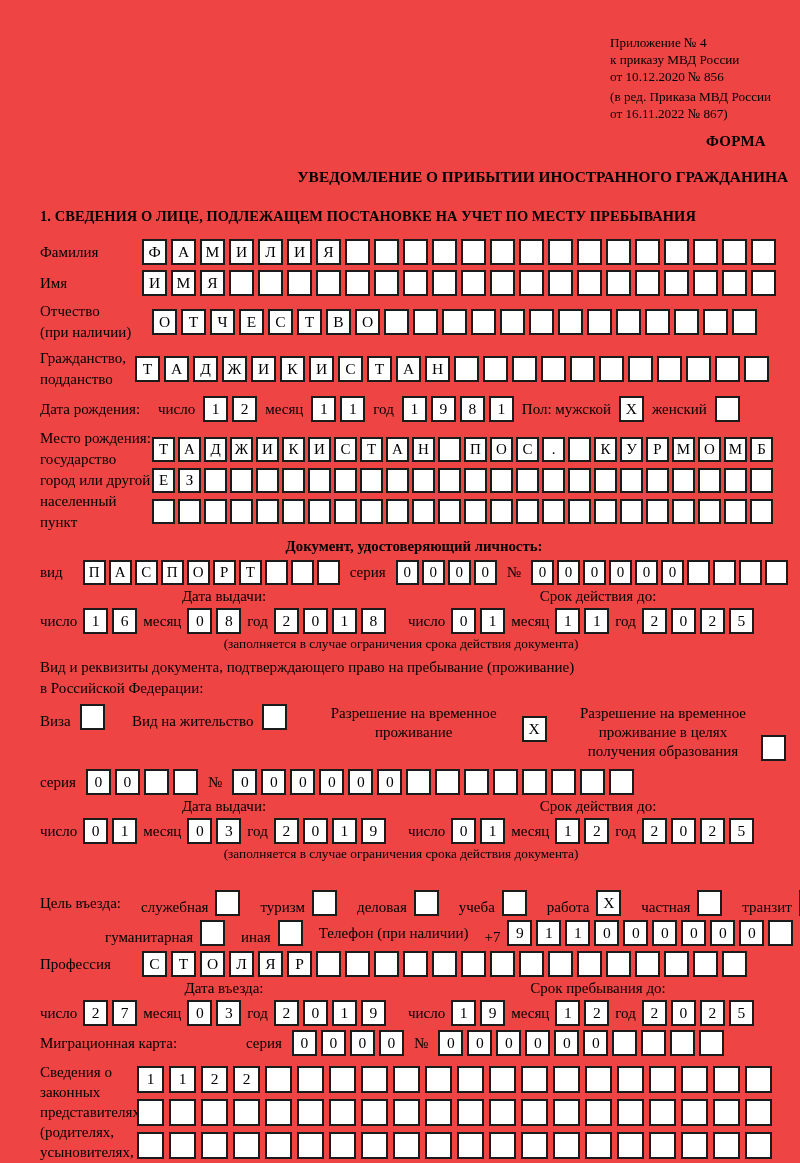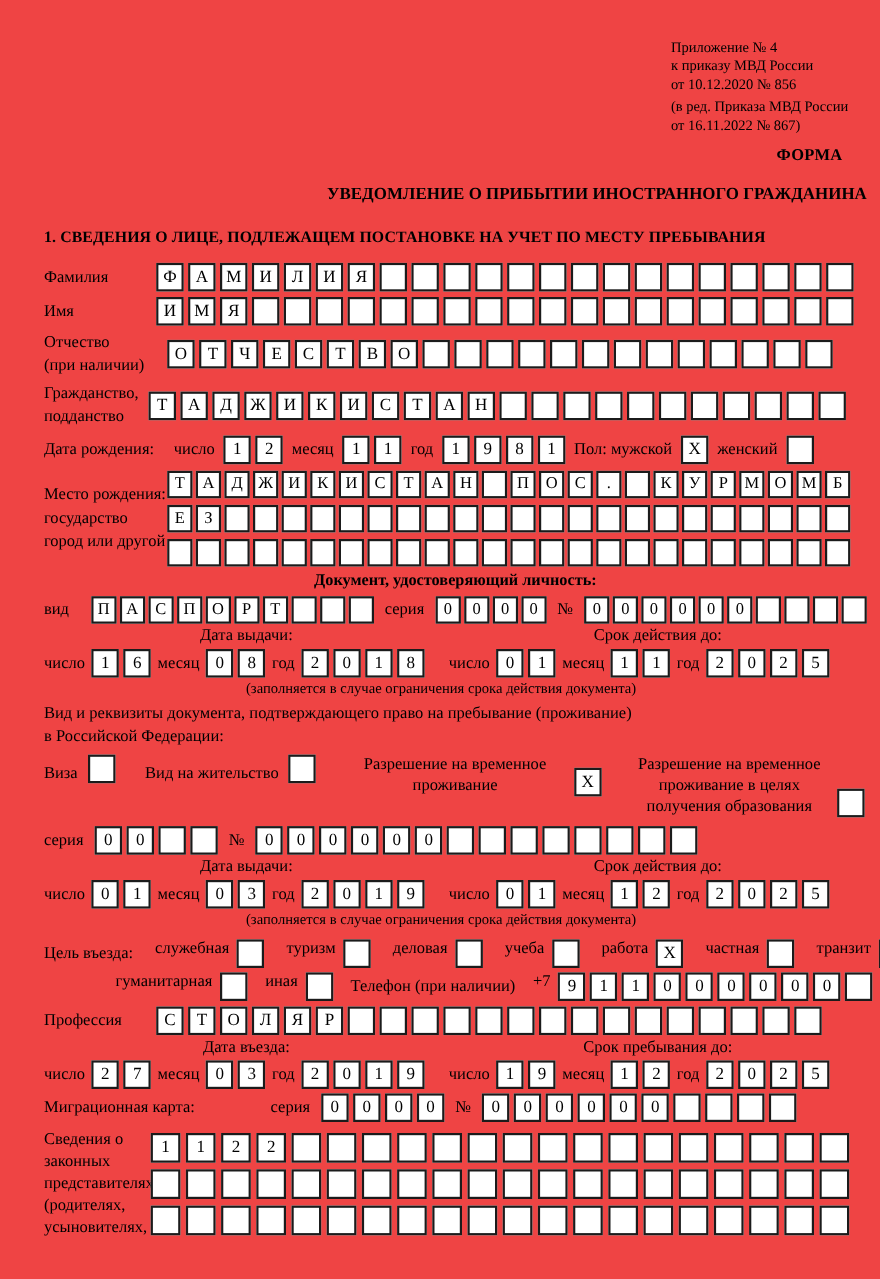--- a/index.html
+++ b/index.html
@@ -49,25 +49,25 @@
   .dhead { text-align:center; font-size:15px; margin-bottom:3px; }
   .dline { display:flex; align-items:center; gap:6px; }
   .note { font-size:13.3px; text-align:center; padding-right:26px; margin-top:2px; }
   .plain { font-size:15px; }
   .center-bold { text-align:center; font-weight:bold; font-size:14.8px; }
   
   .visa-row { display:flex; justify-content:space-between; align-items:flex-start; margin-top:7px; padding-right:2px; }
   .vopt { display:flex; align-items:flex-end; gap:9px; }
   .optlbl { text-align:center; font-size:15px; line-height:19px; display:inline-block; }
   .w198 { width:198px; } .w178 { width:178px; }
-  .pair { display:flex; align-items:flex-start; gap:7px; }
+  .pair { display:flex; align-items:flex-end; gap:7px; }
   .spread { justify-content:space-between; padding-right:2px; }
   .gap8 { gap:8px; } .gap10 { gap:10px; } .gap16 { gap:16px; }
   .mt3{margin-top:3px;} .mt4{margin-top:4px;} .mt5{margin-top:5px;} .mt6{margin-top:6px;}
-  .mt7{margin-top:7px;} .mt8{margin-top:8px;} .mt10{margin-top:10px;gap:20px;} .mt14{margin-top:14px;}
+  .mt7{margin-top:7px;} .mt8{margin-top:8px;} .mt10{margin-top:28px;gap:20px;} .mt14{margin-top:14px;}
   .ml65 { margin-left:65px; }
   .repcol { display:flex; flex-direction:column; gap:6px; }
 </style>
 </head>
 <body>
 
 <div class="page">
 
   <div class="appendix">
     <div>Приложение № 4</div>
@@ -229,20 +229,21 @@
     <span class="cells">
         <span class="cell"></span>
       </span>
   </div>
 
   <div class="frow top mt6">
     <span class="lblcol col112">
       <span>Место рождения:</span>
       <span>государство</span>
       <span>город или другой</span>
+      <span>населенный пункт</span>
     </span>
     <span class="cellstack">
       <span class="cells sm">
           <span class="cell">Т</span>
           <span class="cell">А</span>
           <span class="cell">Д</span>
           <span class="cell">Ж</span>
           <span class="cell">И</span>
           <span class="cell">К</span>
           <span class="cell">И</span>

